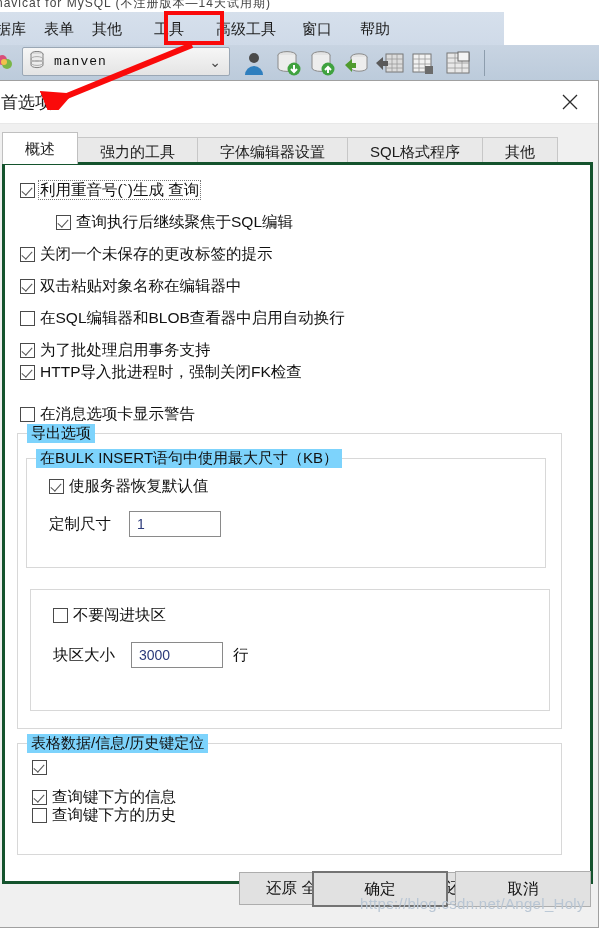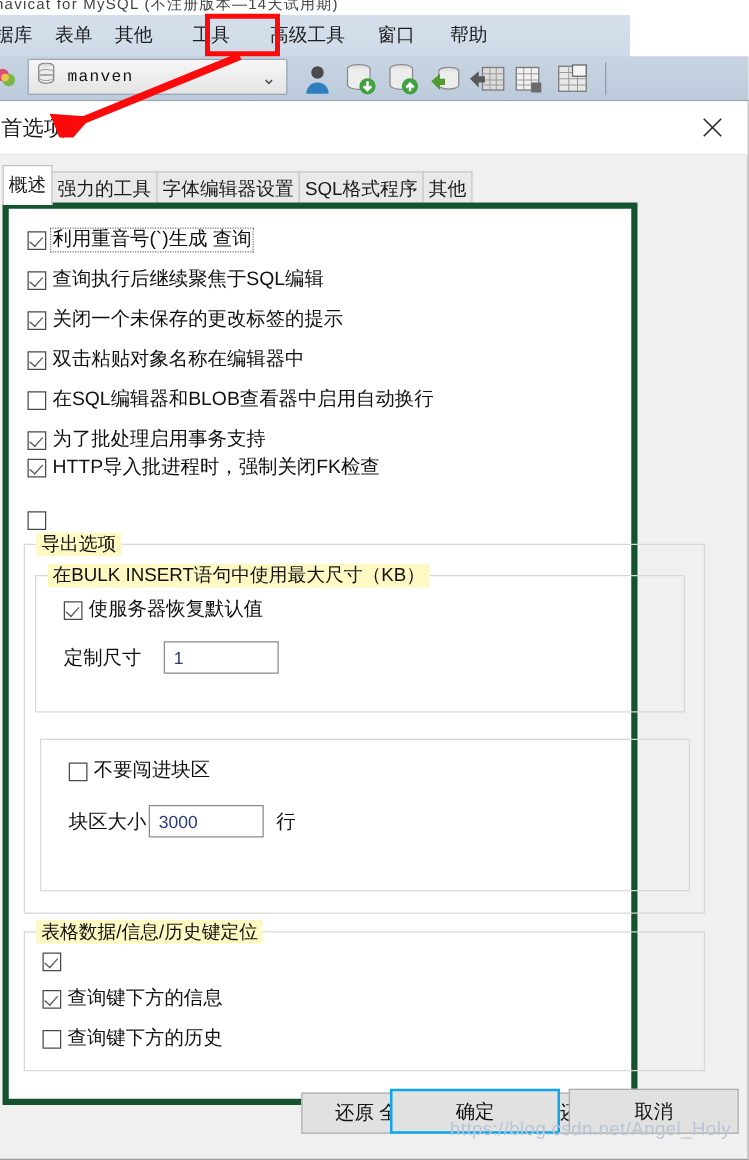--- a/index.html
+++ b/index.html
@@ -91,41 +91,41 @@
     color: #2b2b2b;
   }
 
   
   .tabstrip {
     position: absolute; left: 15px; top: 50px; width: 586px; height: 33px;
   }
   .tabs-row { display: flex; align-items: flex-end; height: 33px; }
   .tab {
     height: 27px; line-height: 27px;
-    padding: 0 4px;
+    padding: 0 22px;
     font-size: 15px; color: #1a1a1a;
     background: #e9e9e9;
     border: 1px solid #c7c7c7;
     border-bottom: none;
     margin-right: -1px;
     white-space: nowrap;
     box-sizing: border-box;
   }
   .tab.active {
     background: #ffffff;
     height: 32px; line-height: 31px;
     border-color: #c0c0c0;
     position: relative; z-index: 3;
   }
 
   .tabpanel {
     position: absolute; left: 15px; top: 81px;
-    width: 508px; height: 722px;
+    width: 591px; height: 722px;
     background: #ffffff;
-    border: 5px solid #14532d;
+    border: 3px solid #14532d;
     box-sizing: border-box;
   }
 
   
   .cbrow {
     position: absolute; display: flex; align-items: center;
     height: 22px; left: 15px;
   }
   .cbox {
     width: 15px; height: 15px; box-sizing: border-box;
@@ -146,21 +146,21 @@
     outline: 1px dotted #777; outline-offset: 1px;
   }
 
   
   .group {
     position: absolute; box-sizing: border-box;
     border: 1px solid #d8d8d8;
   }
   .group > .legend {
     position: absolute; top: -10px; left: 9px;
-    background: #fef9c3; padding: 0 4px;
+    background: #7dd3fc; padding: 0 4px;
     font-size: 15px; color: #111; white-space: nowrap;
   }
 
   .fieldrow { position: absolute; display: flex; align-items: center; }
   .fieldlabel { font-size: 15.5px; color: #111; white-space: nowrap; }
   .textbox {
     box-sizing: border-box;
     border: 1px solid #8a8a8a; background: #ffffff;
     height: 26px; display: flex; align-items: center;
     padding-left: 7px;
@@ -170,21 +170,21 @@
   .unitlabel { font-size: 15.5px; color: #111; margin-left: 10px; }
 
   
   .btn {
     box-sizing: border-box;
     background: #e1e1e1;
     border: 1px solid #adadad;
     display: flex; align-items: center; justify-content: center;
     font-size: 15.5px; color: #111; white-space: nowrap;
   }
-  .btn.primary { border: 2px solid #0ea5e9; background: #e1e1e1; }
+  .btn.primary { border: 2px solid #737373; background: #e1e1e1; }
 
   .watermark {
     position: absolute; left: 360px; top: 895px;
     font-size: 15px; color: #b9c6d4; white-space: nowrap;
     letter-spacing: 0.3px; pointer-events: none;
   }
 
   
   .anno-box {
     position: absolute; left: 164px; top: 11px;
@@ -313,21 +313,21 @@
       </div>
     </div>
 
     <div class="tabpanel">
 
       <div class="cbrow focused" style="top:14px;">
         <span class="cbox checked"></span>
         <span class="cblabel">利用重音号(`)生成 查询</span>
       </div>
 
-      <div class="cbrow" style="top:46px;">
+      <div class="cbrow" style="top:46px;margin-left:36px;">
         <span class="cbox checked"></span>
         <span class="cblabel">查询执行后继续聚焦于SQL编辑</span>
       </div>
 
       <div class="cbrow" style="top:78px;">
         <span class="cbox checked"></span>
         <span class="cblabel">关闭一个未保存的更改标签的提示</span>
       </div>
 
       <div class="cbrow" style="top:110px;">
@@ -345,20 +345,21 @@
         <span class="cblabel">为了批处理启用事务支持</span>
       </div>
 
       <div class="cbrow" style="top:196px;">
         <span class="cbox checked"></span>
         <span class="cblabel">HTTP导入批进程时，强制关闭FK检查</span>
       </div>
 
       <div class="cbrow" style="top:238px;">
         <span class="cbox"></span>
+        <span class="cblabel">在消息选项卡显示警告</span>
       </div>
 
       <div class="group" style="left:12px; top:268px; width:545px; height:296px;">
         <span class="legend">导出选项</span>
 
         <div class="group" style="left:8px; top:24px; width:520px; height:110px;">
           <span class="legend">在BULK INSERT语句中使用最大尺寸（KB）</span>
 
           <div class="cbrow" style="top:16px; left:22px;">
             <span class="cbox checked"></span>
@@ -373,39 +374,39 @@
 
         <div class="group" style="left:12px; top:155px; width:520px; height:122px;">
 
           <div class="cbrow" style="top:14px; left:22px;">
             <span class="cbox"></span>
             <span class="cblabel">不要闯进块区</span>
           </div>
 
           <div class="fieldrow" style="top:52px; left:22px;">
             <span class="fieldlabel">块区大小</span>
-            <span class="textbox" style="width:92px; margin-left:2px;text-align:center;">3000</span>
+            <span class="textbox" style="width:92px; margin-left:16px;text-align:center;">3000</span>
             <span class="unitlabel">行</span>
           </div>
         </div>
       </div>
 
       <div class="group" style="left:12px; top:578px; width:545px; height:112px;">
         <span class="legend">表格数据/信息/历史键定位</span>
 
         <div class="cbrow" style="top:12px; left:14px;">
           <span class="cbox checked"></span>
         </div>
 
         <div class="cbrow" style="top:42px; left:14px;">
           <span class="cbox checked"></span>
           <span class="cblabel">查询键下方的信息</span>
         </div>
 
-        <div class="cbrow" style="top:74px; left:14px;">
+        <div class="cbrow" style="top:60px; left:14px;">
           <span class="cbox"></span>
           <span class="cblabel">查询键下方的历史</span>
         </div>
       </div>
 
       <div class="btn" style="position:absolute; left:234px; top:707px; width:167px; height:33px;">还原 全部默认值</div>
       <div class="btn" style="position:absolute; left:411px; top:707px; width:167px; height:33px;">还原 默认Tab键</div>
     </div>
 
     <div class="btn primary" style="position:absolute; left:325px; top:790px; width:136px; height:36px;">确定</div>

